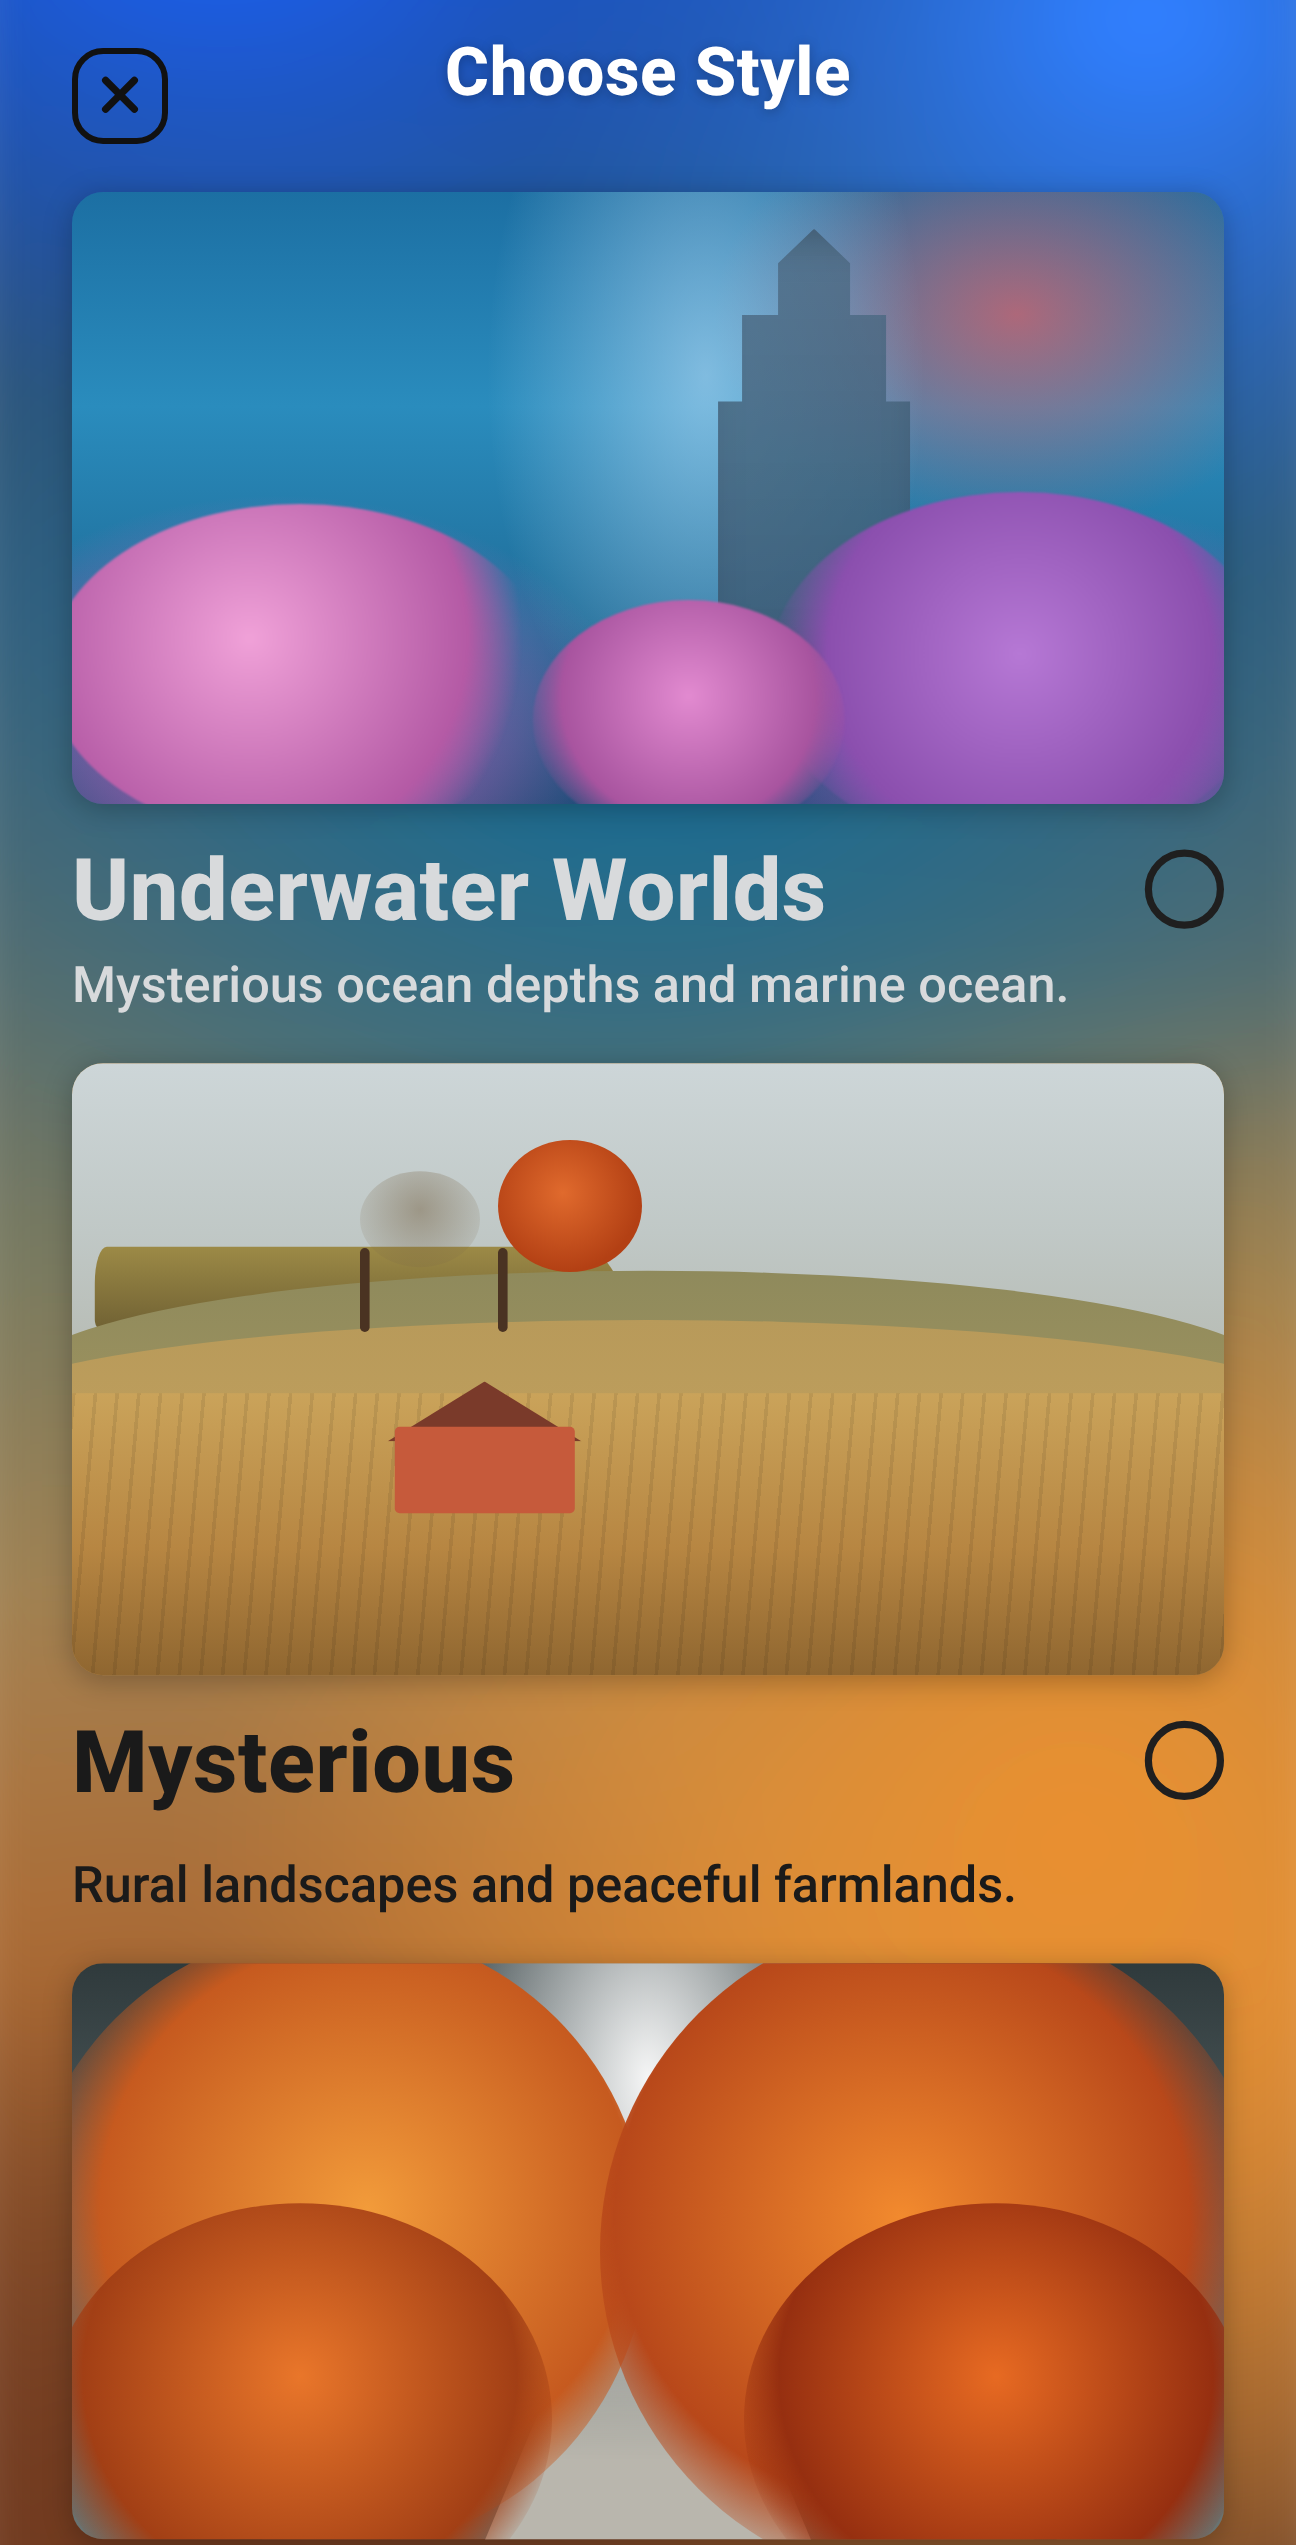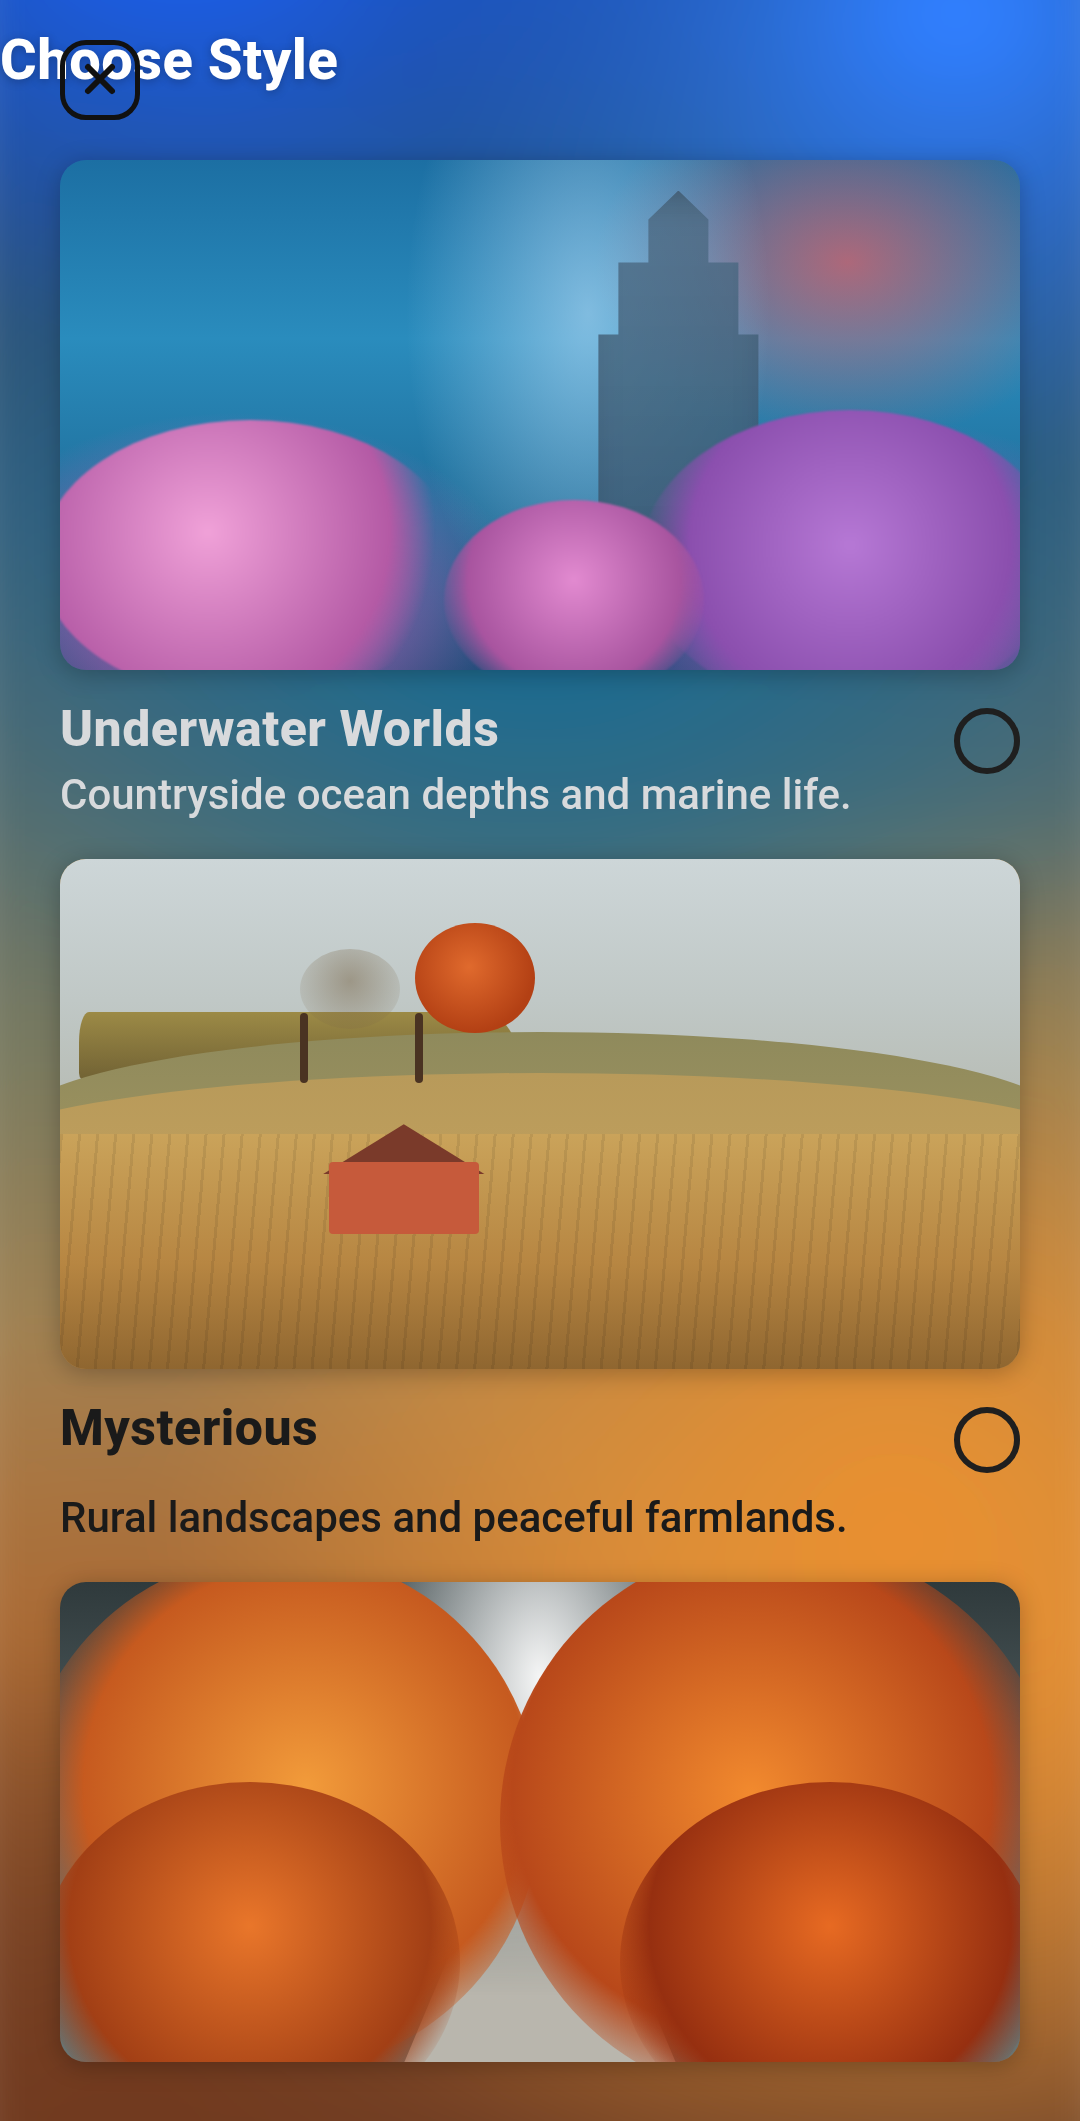--- a/index.html
+++ b/index.html
@@ -19,21 +19,21 @@
         linear-gradient(180deg, #1b3a66 0%, #3a5a75 25%, #7a7b63 50%, #c68a4d 75%, #5a3a2a 100%);
       filter: blur(30px) saturate(1.15);
       transform: scale(1.1);
     }
     .screen {
       position: absolute; inset: 0;
       display: flex; flex-direction: column;
     }
     .header {
       height: 120px; position: relative;
-      display: flex; align-items: center; justify-content: flex-start;
+      display: flex; align-items: center; justify-content: center;
     }
     .close-btn {
       position: absolute; left: 60px; top: 40px;
       width: 80px; height: 80px;
       border-radius: 26px;
       border: 5px solid #111;
       background: transparent;
       display: flex; align-items: center; justify-content: center;
       cursor: pointer;
     }
@@ -115,21 +115,21 @@
     .fR { right: -40px; top: -40px; width: 560px; height: 560px; background: radial-gradient(circle at 45% 45%, #f28a2e, #b8481a 55%, rgba(0,0,0,0) 72%); }
     .fBL { left: -20px; bottom: -80px; width: 420px; height: 360px; background: radial-gradient(circle at 50% 40%, #e9762a, #a23f15 60%, rgba(0,0,0,0) 75%); }
     .fBR { right: -20px; bottom: -80px; width: 420px; height: 360px; background: radial-gradient(circle at 50% 40%, #e76a22, #962f10 60%, rgba(0,0,0,0) 75%); }
     .trunk-v { position: absolute; top: 10%; width: 30px; height: 90%; background: linear-gradient(180deg, #2b2420, #1b1512); border-radius: 6px; }
     .tkL1 { left: 14%; } .tkL2 { left: 26%; width: 22px; opacity: 0.9; }
     .tkR1 { right: 14%; } .tkR2 { right: 26%; width: 22px; opacity: 0.9; }
     .path { position: absolute; bottom: -20px; left: 35%; width: 30%; height: 60%; background: linear-gradient(180deg, rgba(230,230,230,0.0), #b9b6ad 70%); clip-path: polygon(42% 0, 58% 0, 100% 100%, 0 100%); filter: blur(1px); }
 
     .meta { display: flex; align-items: flex-start; justify-content: space-between; padding-top: 30px; }
     .meta .txt { flex: 1 1 auto; padding-right: 40px; }
-    .style-title { font-size: 50px; font-weight: 800; letter-spacing: 0.5px; }
+    .style-title { font-size: 72px; font-weight: 800; letter-spacing: 0.5px; }
     .style-desc  { font-size: 42px; font-weight: 500; margin-top: 12px; }
     .dark .style-title { color: #1a1a1a; }
     .dark .style-desc  { color: #1a1a1a; margin-top: 36px; }
     .light .style-title { color: #d8dadc; }
     .light .style-desc  { color: #d8dadc; }
     .radio {
       width: 66px; height: 66px; border-radius: 50%; flex: 0 0 auto; margin-top: 8px;
       border: 6px solid #1f1f1f; background: transparent; cursor: pointer;
     }
   </style>
@@ -156,21 +156,21 @@
     <div class="card light">
       <div class="thumb thumb-underwater">
         <div class="castle"></div>
         <div class="coral c1"></div>
         <div class="coral c2"></div>
         <div class="coral c3"></div>
       </div>
       <div class="meta">
         <div class="txt">
           <div class="style-title">Underwater Worlds</div>
-          <div class="style-desc">Countryside ocean depths and marine life.</div>
+          <div class="style-desc">Mysterious ocean depths and marine ocean.</div>
         </div>
         <button class="radio" aria-checked="false"></button>
       </div>
     </div>
 
     <div class="card dark">
       <div class="thumb thumb-countryside">
         <div class="sky"></div>
         <div class="treeline"></div>
         <div class="hill-far"></div>

